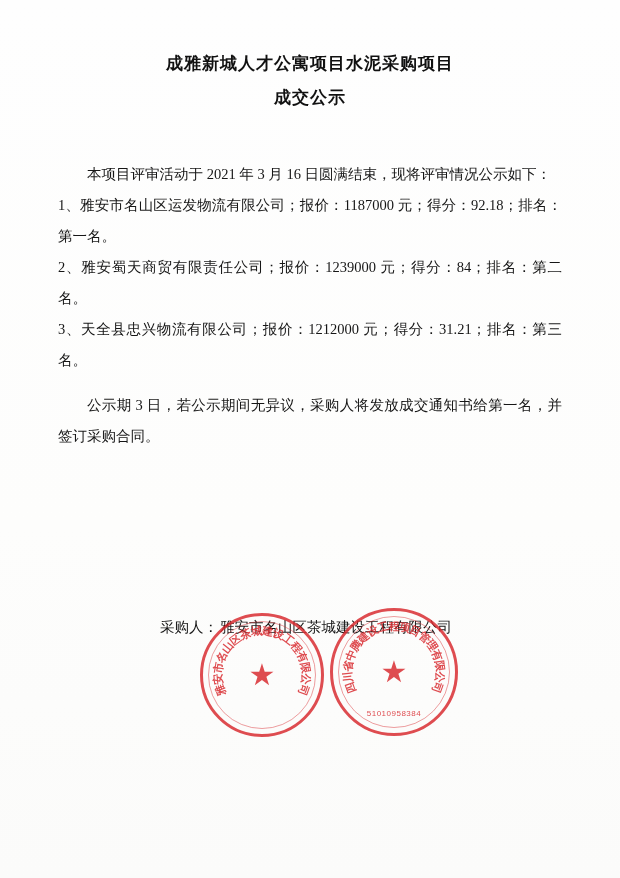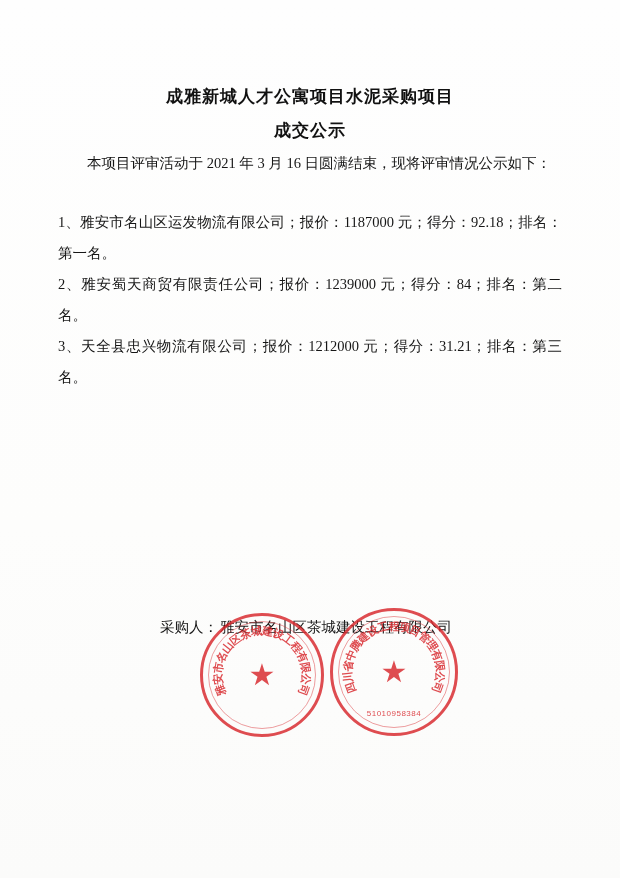--- a/index.html
+++ b/index.html
@@ -20,41 +20,41 @@
     inset: 0;
     background: linear-gradient(180deg, #fefefe 0%, #fdfdfc 60%, #fbfbfa 100%);
   }
   .doc-body {
     position: absolute;
     left: 58px;
     top: 0;
     width: 504px;
   }
   .title-block {
-    margin-top: 80px;
+    margin-top: 47px;
     text-align: center;
   }
   .title-line {
     font-size: 17px;
     font-weight: bold;
     letter-spacing: 1px;
     line-height: 34px;
     color: #111;
   }
   .para {
     font-size: 14.5px;
     line-height: 31px;
     text-align: justify;
     color: #161616;
   }
   .para.indent {
     text-indent: 2em;
   }
-  .gap-lg { }
-  .gap-md { margin-top: 28px; }
+  .gap-lg { margin-top: 44px; }
+  .gap-md { }
   .gap-sm { margin-top: 14px; }
 
   .list-item {
     font-size: 14.5px;
     line-height: 31px;
     text-align: justify;
     color: #161616;
   }
 
   .sign-block {
@@ -149,20 +149,21 @@
 
     <div class="para indent gap-lg">本项目评审活动于 2021 年 3 月 16 日圆满结束，现将评审情况公示如下：</div>
 
     <div class="gap-md">
       <div class="list-item">1、雅安市名山区运发物流有限公司；报价：1187000 元；得分：92.18；排名：第一名。</div>
       <div class="list-item">2、雅安蜀天商贸有限责任公司；报价：1239000 元；得分：84；排名：第二名。</div>
       <div class="list-item">3、天全县忠兴物流有限公司；报价：1212000 元；得分：31.21；排名：第三名。</div>
     </div>
 
 
+    <div class="para indent gap-sm">公示期 3 日，若公示期间无异议，采购人将发放成交通知书给第一名，并签订采购合同。</div>
 
   </div>
 
   <div class="sign-block">
     <div class="sign-row">
       <span class="lead">采购人：</span><span>雅安市名山区茶城建设工程有限公司</span>
     </div>
   </div>
 
   <div class="seal" id="seal-left">

